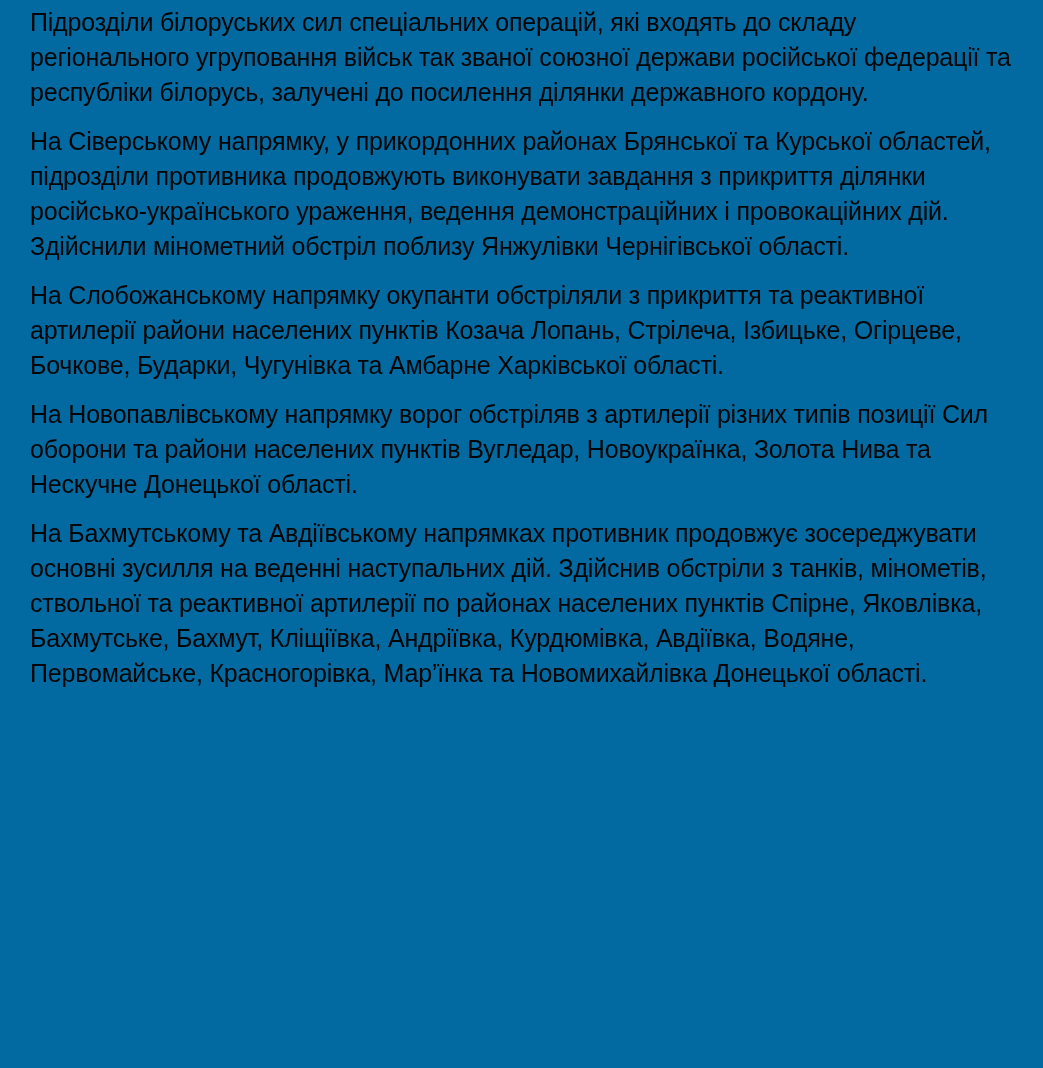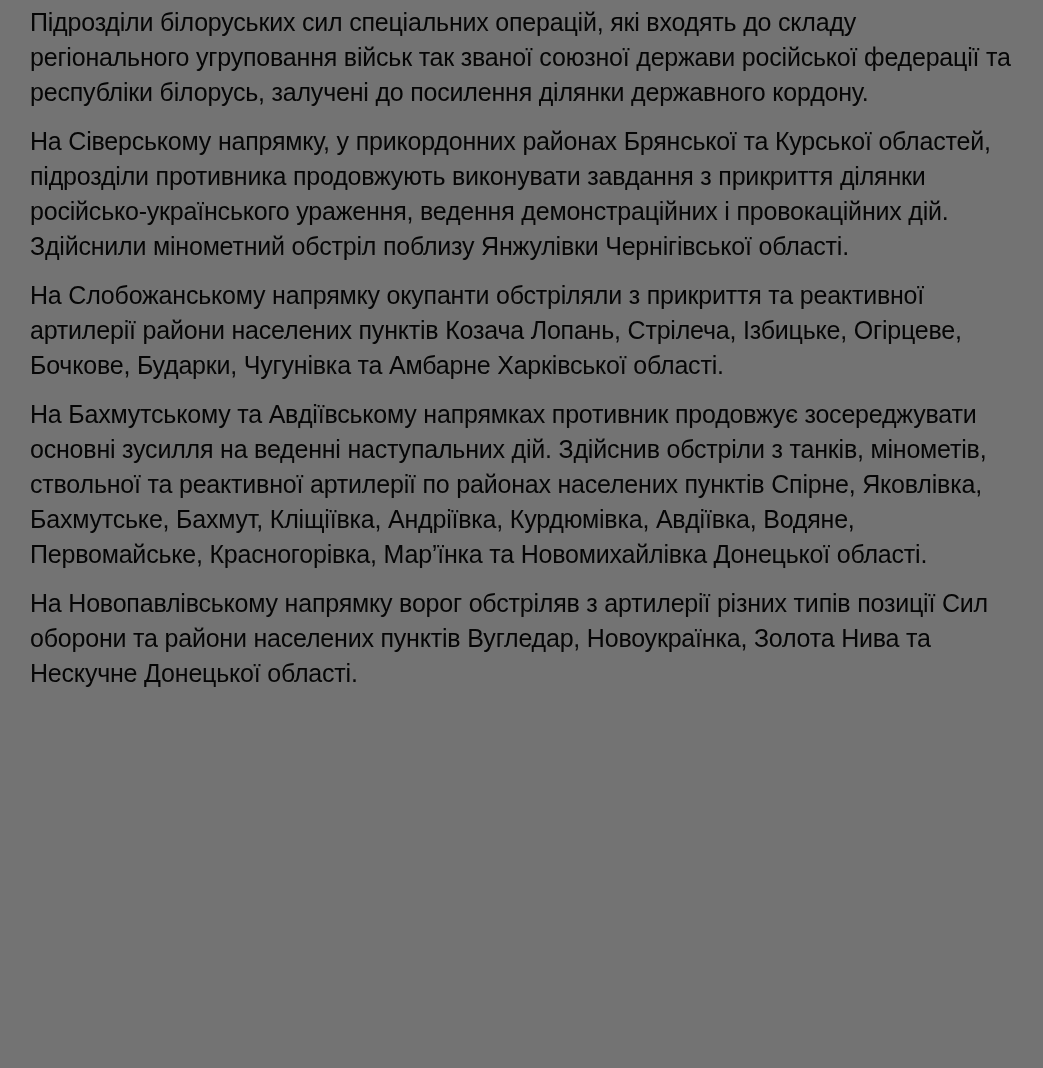--- a/index.html
+++ b/index.html
@@ -6,21 +6,21 @@
     margin: 0;
     padding: 0;
     background: #ffffff;
   }
   .report {
     box-sizing: border-box;
     width: 1043px;
     height: 1068px;
     overflow: hidden;
     padding: 5px 28px 0 30px;
-    background: #737373;
+    background: #0369a1;
     font-family: "Liberation Sans", "DejaVu Sans", sans-serif;
     font-size: 25px;
     line-height: 35px;
     letter-spacing: -0.2px;
     color: #050505;
     text-align: left;
   }
   .report p {
     margin: 0 0 14px 0;
     padding: 0;
@@ -28,15 +28,15 @@
     word-spacing: normal;
   }
 </style>
 </head>
 <body>
 
 <main class="report">
   <p>Підрозділи білоруських сил спеціальних операцій, які входять до складу регіонального угруповання військ так званої союзної держави російської федерації та республіки білорусь, залучені до посилення ділянки державного кордону.</p>
   <p>На Сіверському напрямку, у прикордонних районах Брянської та Курської областей, підрозділи противника продовжують виконувати завдання з прикриття ділянки російсько-українського ураження, ведення демонстраційних і провокаційних дій. Здійснили мінометний обстріл поблизу Янжулівки Чернігівської області.</p>
   <p>На Слобожанському напрямку окупанти обстріляли з прикриття та реактивної артилерії райони населених пунктів Козача Лопань, Стрілеча, Ізбицьке, Огірцеве, Бочкове, Бударки, Чугунівка та Амбарне Харківської області.</p>
+  <p>На Новопавлівському напрямку ворог обстріляв з артилерії різних типів позиції Сил оборони та райони населених пунктів Вугледар, Новоукраїнка, Золота Нива та Нескучне Донецької області.</p>
   <p>На Бахмутському та Авдіївському напрямках противник продовжує зосереджувати основні зусилля на веденні наступальних дій. Здійснив обстріли з танків, мінометів, ствольної та реактивної артилерії по районах населених пунктів Спірне, Яковлівка, Бахмутське, Бахмут, Кліщіївка, Андріївка, Курдюмівка, Авдіївка, Водяне, Первомайське, Красногорівка, Мар’їнка та Новомихайлівка Донецької області.</p>
-  <p>На Новопавлівському напрямку ворог обстріляв з артилерії різних типів позиції Сил оборони та райони населених пунктів Вугледар, Новоукраїнка, Золота Нива та Нескучне Донецької області.</p>
 </main>
 
 </body></html>

